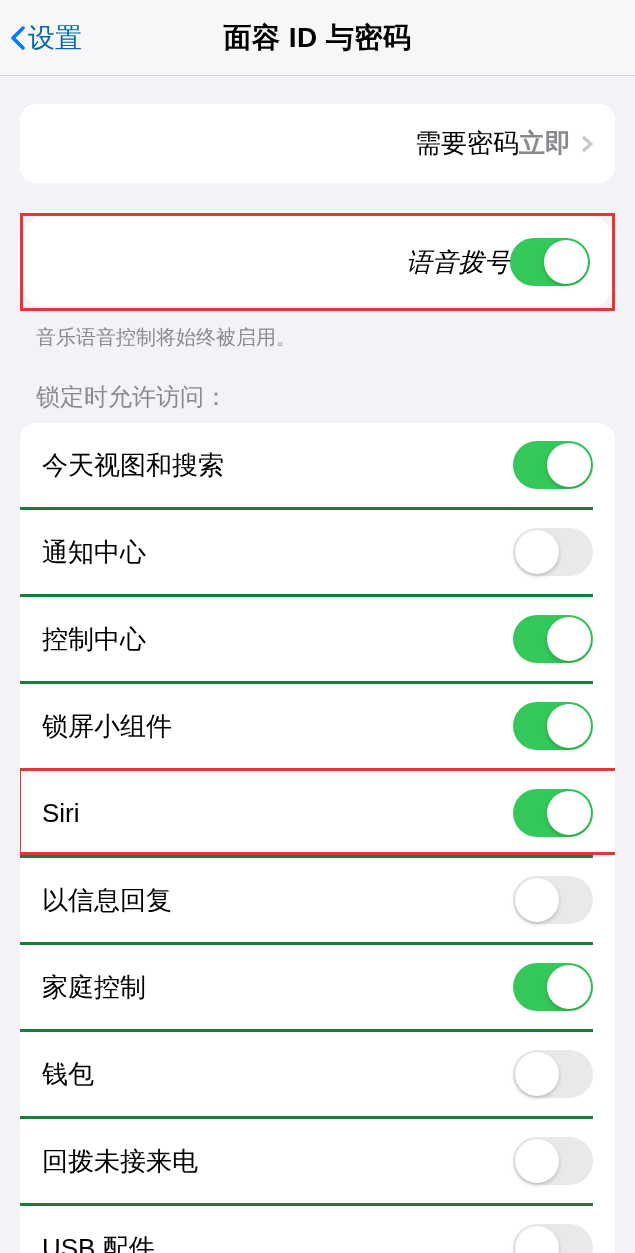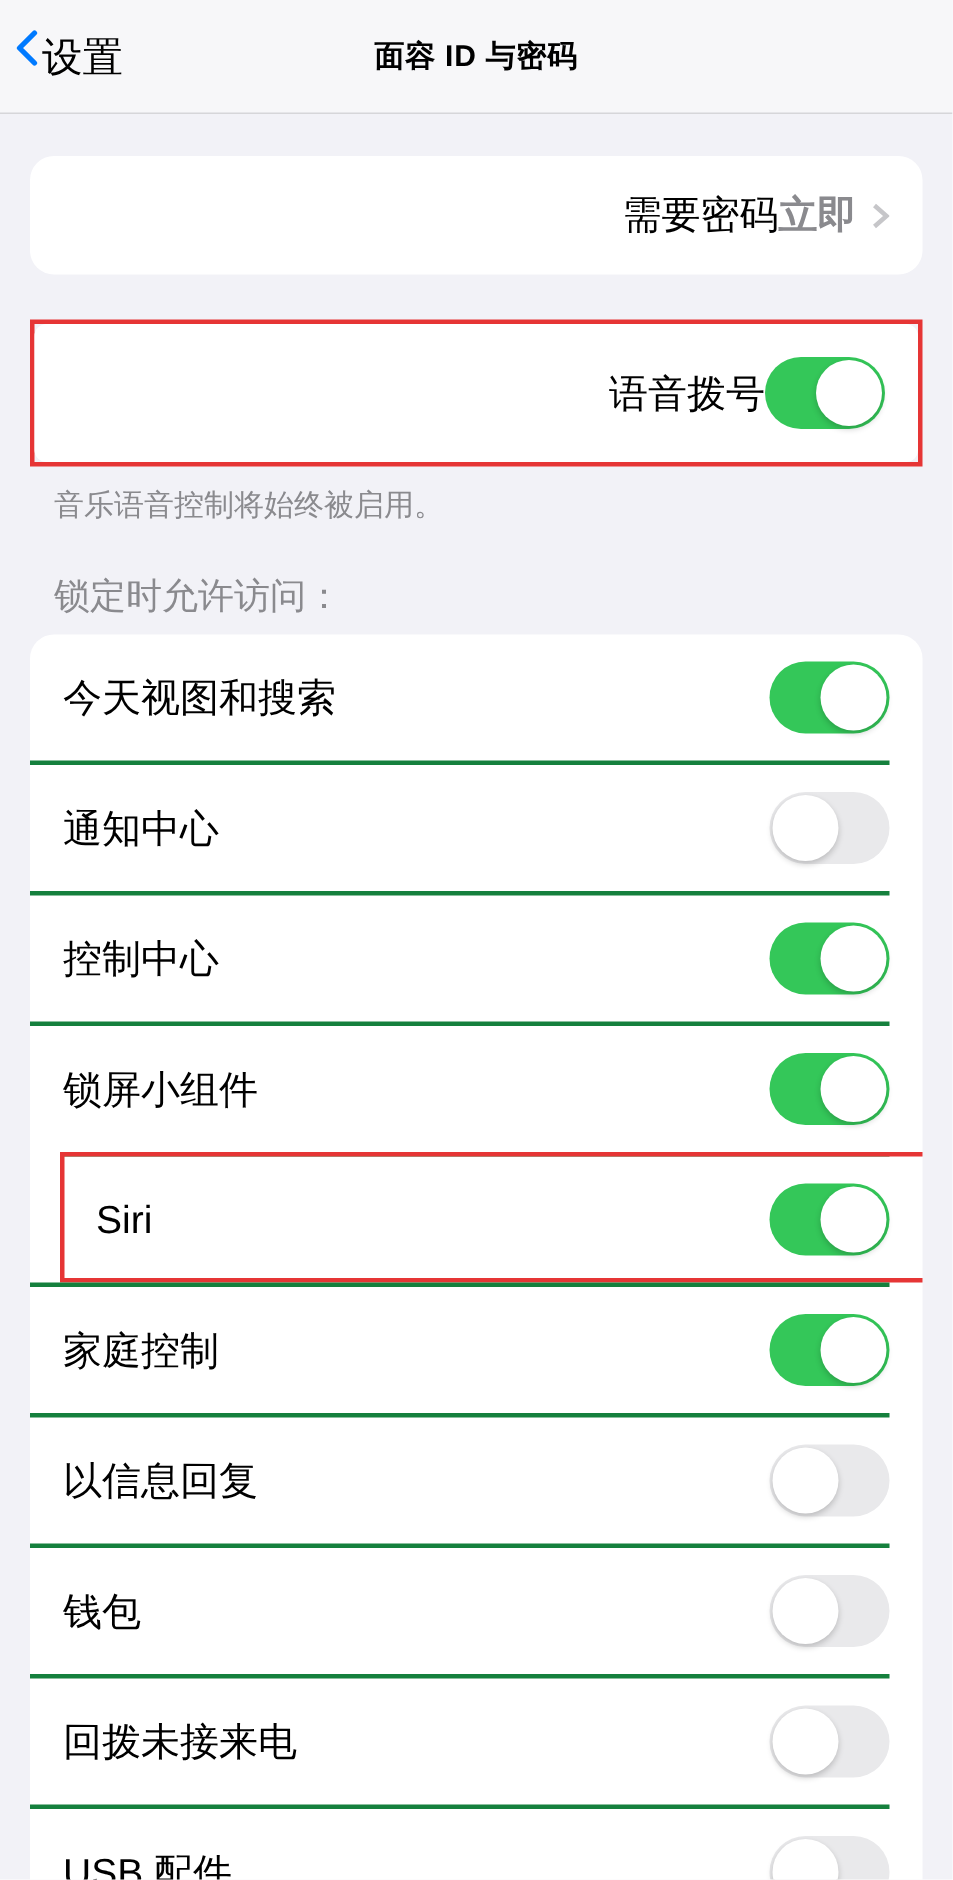--- a/index.html
+++ b/index.html
@@ -18,34 +18,34 @@
       display: flex;
       align-items: center;
       height: 76px;
       background: #f7f7f9;
       border-bottom: 1px solid #d6d6d9;
       padding: 0 10px;
       position: relative;
     }
     .back {
       display: flex;
-      align-items: flex-start;
-      color: #000000;
+      align-items: center;
+      color: #0369a1;
       font-size: 27px;
       gap: 2px;
     }
     .chev-left {
       width: 16px;
       height: 24px;
     }
     .title {
       position: absolute;
       left: 50%;
       transform: translateX(-50%);
-      font-size: 20px;
+      font-size: 28px;
       font-weight: 600;
       color: #000;
       letter-spacing: 0.5px;
     }
     .content {
       padding: 0;
     }
     .group {
       margin: 32px 20px 0 20px;
       background: #fff;
@@ -121,21 +121,22 @@
       font-size: 24px;
       color: #8a8a8e;
       padding: 30px 36px 10px 36px;
     }
     .highlight-wrap {
       border: 3px solid #e63535;
       margin: 30px 20px 0 20px;
     }
     .highlight-wrap .group {
       margin: 0;
-      border-radius: 8px;
+      border-radius: 22px;
+      font-style: italic;
     }
     .list-group {
       margin: 0 20px;
       background: #fff;
       border-radius: 16px;
       overflow: hidden;
     }
     .list-row {
       display: flex;
       align-items: center;
@@ -231,47 +232,47 @@
         </div>
       </div>
       <div class="list-row">
         <div class="list-row-inner">
           <span class="row-label">锁屏小组件</span>
           <div class="switch on">
             <div class="knob"></div>
           </div>
         </div>
       </div>
-      <div class="list-row" style="position: relative; margin-left: 22px;">
+      <div class="list-row" style="position: relative;">
         <div class="list-row-inner">
           <span class="row-label">Siri</span>
           <div class="switch on">
             <div class="knob"></div>
           </div>
         </div>
         <div class="siri-highlight"></div>
       </div>
       <div class="list-row">
         <div class="list-row-inner">
+          <span class="row-label">以信息回复</span>
+          <div class="switch off">
+            <div class="knob"></div>
+          </div>
+        </div>
+      </div>
+      <div class="list-row">
+        <div class="list-row-inner">
           <span class="row-label">家庭控制</span>
           <div class="switch on">
             <div class="knob"></div>
           </div>
         </div>
       </div>
       <div class="list-row">
         <div class="list-row-inner">
-          <span class="row-label">以信息回复</span>
-          <div class="switch off">
-            <div class="knob"></div>
-          </div>
-        </div>
-      </div>
-      <div class="list-row">
-        <div class="list-row-inner">
           <span class="row-label">钱包</span>
           <div class="switch off">
             <div class="knob"></div>
           </div>
         </div>
       </div>
       <div class="list-row">
         <div class="list-row-inner">
           <span class="row-label">回拨未接来电</span>
           <div class="switch off">

